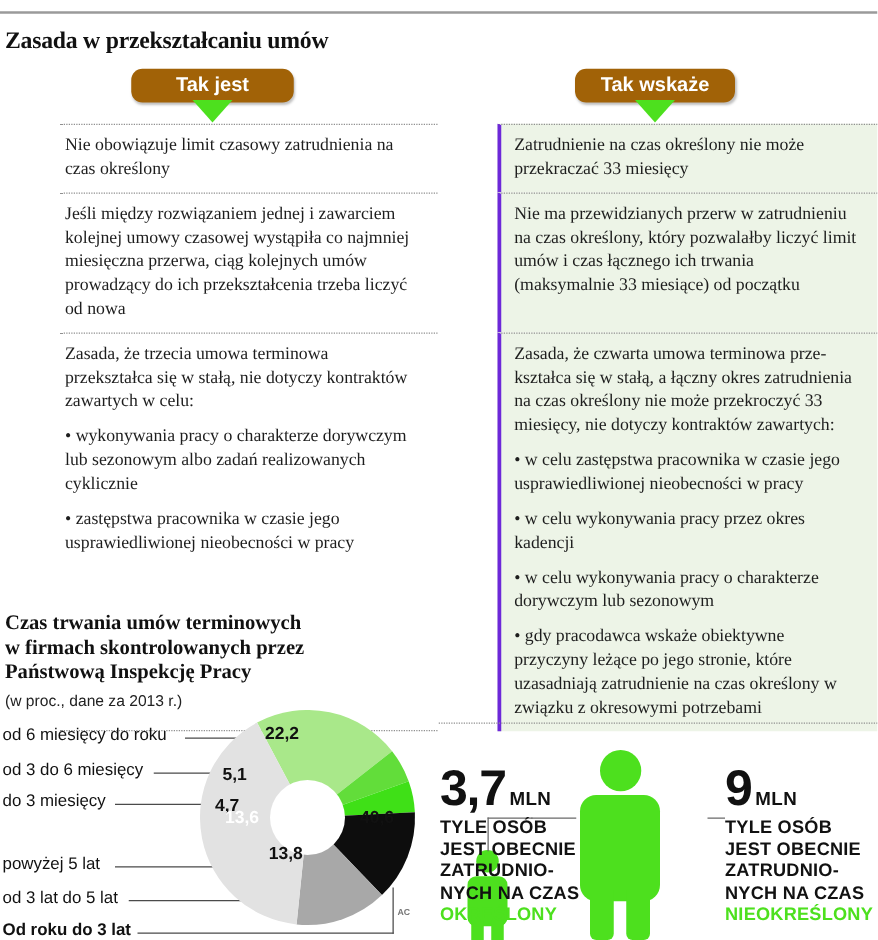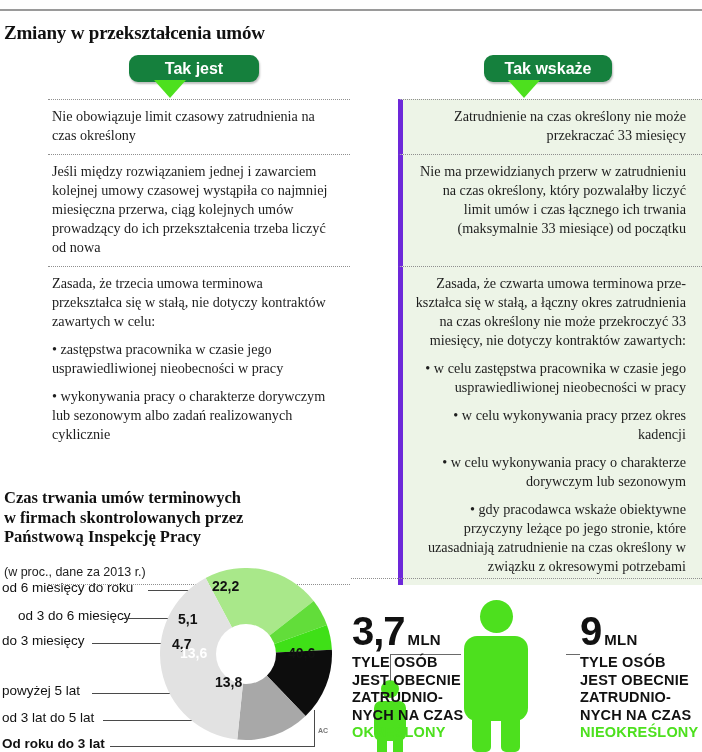--- a/index.html
+++ b/index.html
@@ -15,25 +15,24 @@
     position:absolute;left:0;top:9px;width:702px;height:2px;background:#9a9a9a;
   }
   .page-title{
     position:absolute;left:4px;top:22px;
     font-family:"Liberation Serif", serif;
     font-weight:bold;font-size:19px;letter-spacing:-0.2px;color:#111;
   }
 
   
   .pill{
-    position:absolute;height:27px;border-radius:9px;background:#15803d;
+    position:absolute;height:27px;border-radius:9px;background:#a16207;
     color:#fff;font-weight:bold;font-size:16px;
     display:flex;align-items:center;justify-content:center;
     box-shadow:1px 2px 2px rgba(0,0,0,.25);
-    margin-left:24px;
   }
   .pill-left{left:105px;top:55px;width:130px;}
   .pill-right{left:460px;top:55px;width:128px;}
   .tri{
     position:absolute;width:0;height:0;
     border-left:16px solid transparent;border-right:16px solid transparent;
     border-top:18px solid #4de01e;
   }
   .tri-left{left:154px;top:80px;}
   .tri-right{left:508px;top:80px;}
@@ -45,36 +44,35 @@
     font-family:"Liberation Serif", serif;
     font-size:14.2px;line-height:19px;color:#1d1d1d;
     padding:7px 16px 9px 4px;
     box-sizing:border-box;
     margin-left:48px;
   }
   .cell-left{width:351px;border-top:1px dotted #8f8f8f;}
   .cell-right{
     width:351px;background:#edf4e7;
     border-top:1px dotted #8f8f8f;
-    border-left:5px solid #6d28d9;
+    border-left:3px solid #6d28d9;
     padding-left:10px;
-    text-align:right;
   }
   .cell p{margin:0;}
   .cell p.b{margin-top:9px;}
   .row-last .cell-left{border-bottom:1px dotted #8f8f8f;}
   .bottom-dot{position:absolute;left:351px;top:578px;width:351px;border-top:1px dotted #8f8f8f;}
 
   
   .chart-head{position:absolute;left:4px;top:488px;width:340px;}
   .chart-title{
     font-family:"Liberation Serif", serif;font-weight:bold;
     font-size:16.5px;line-height:19.5px;color:#111;
   }
-  .chart-sub{font-size:12.5px;color:#222;margin-top:18px;}
+  .chart-sub{font-size:12.5px;color:#222;margin-top:7px;}
 
   .donut-wrap{position:absolute;left:160px;top:568px;width:180px;height:180px;}
   .pie-label{
     position:absolute;font-weight:bold;font-size:14px;color:#111;
     white-space:nowrap;
   }
   .pie-label.w{color:#fff;}
 
   .leg{
     position:absolute;font-size:13.5px;color:#111;white-space:nowrap;
@@ -102,21 +100,21 @@
   .person{position:absolute;}
   .person .head{border-radius:50%;background:#4de01e;position:absolute;}
   .person .body{background:#4de01e;position:absolute;}
   .person .leg1,.person .leg2{background:#4de01e;position:absolute;}
 </style>
 </head>
 <body>
 
 <div class="top-rule"></div>
 
-<div class="page-title">Zmiany w przekształcenia umów</div>
+<div class="page-title">Zasada w przekształcaniu umów</div>
 
 <div class="pill pill-left">Tak jest</div>
 <div class="tri tri-left"></div>
 
 <div class="pill pill-right">Tak wskaże</div>
 <div class="tri tri-right"></div>
 
 <div class="table">
 
   <div class="row">
@@ -134,22 +132,22 @@
       <p>Jeśli między rozwiązaniem jednej i zawarciem kolejnej umowy czasowej wystąpiła co najmniej miesięczna przerwa, ciąg kolejnych umów prowadzący do ich przekształcenia trzeba liczyć od nowa</p>
     </div>
     <div class="cell cell-right">
       <p>Nie ma przewidzianych przerw w zatrudnieniu na czas określony, który pozwalałby liczyć limit umów i czas łącznego ich trwania (maksymalnie 33 miesiące) od początku</p>
     </div>
   </div>
 
   <div class="row row-last">
     <div class="cell cell-left">
       <p>Zasada, że trzecia umowa terminowa przekształca się w stałą, nie dotyczy kontraktów zawartych w celu:</p>
+      <p class="b">• wykonywania pracy o charakterze dorywczym lub sezonowym albo zadań realizowanych cyklicznie</p>
       <p class="b">• zastępstwa pracownika w czasie jego usprawiedliwionej nieobecności w pracy</p>
-      <p class="b">• wykonywania pracy o charakterze dorywczym lub sezonowym albo zadań realizowanych cyklicznie</p>
     </div>
     <div class="cell cell-right">
       <p>Zasada, że czwarta umowa terminowa prze­kształca się w stałą, a łączny okres zatrudnienia na czas określony nie może przekroczyć 33 miesięcy, nie dotyczy kontraktów zawartych:</p>
       <p class="b">• w celu zastępstwa pracownika w czasie jego usprawiedliwionej nieobecności w pracy</p>
       <p class="b">• w celu wykonywania pracy przez okres kadencji</p>
       <p class="b">• w celu wykonywania pracy o charakterze dorywczym lub sezonowym</p>
       <p class="b">• gdy pracodawca wskaże obiektywne przyczyny leżące po jego stronie, które uzasadniają zatrudnienie na czas określony w związku z okresowymi potrzebami</p>
     </div>
   </div>
 
@@ -162,21 +160,21 @@
     <span>Czas trwania umów terminowych</span><br>
     <span>w firmach skontrolowanych przez</span><br>
     <span>Państwową Inspekcję Pracy</span>
   </div>
   <div class="chart-sub">(w proc., dane za 2013 r.)</div>
 </div>
 
 <div class="leg" style="left:2px;top:580px;">od 6 miesięcy do roku</div>
 <div class="leader" style="left:148px;top:590px;width:48px;"></div>
 
-<div class="leg" style="left:18px;top:608px;">od 3 do 6 miesięcy</div>
+<div class="leg" style="left:2px;top:608px;">od 3 do 6 miesięcy</div>
 <div class="leader" style="left:123px;top:618px;width:50px;"></div>
 
 <div class="leg" style="left:2px;top:633px;">do 3 miesięcy</div>
 <div class="leader" style="left:92px;top:643px;width:78px;"></div>
 
 <div class="leg" style="left:2px;top:683px;">powyżej 5 lat</div>
 <div class="leader" style="left:92px;top:693px;width:86px;"></div>
 
 <div class="leg" style="left:2px;top:710px;">od 3 lat do 5 lat</div>
 <div class="leader" style="left:103px;top:720px;width:98px;"></div>

